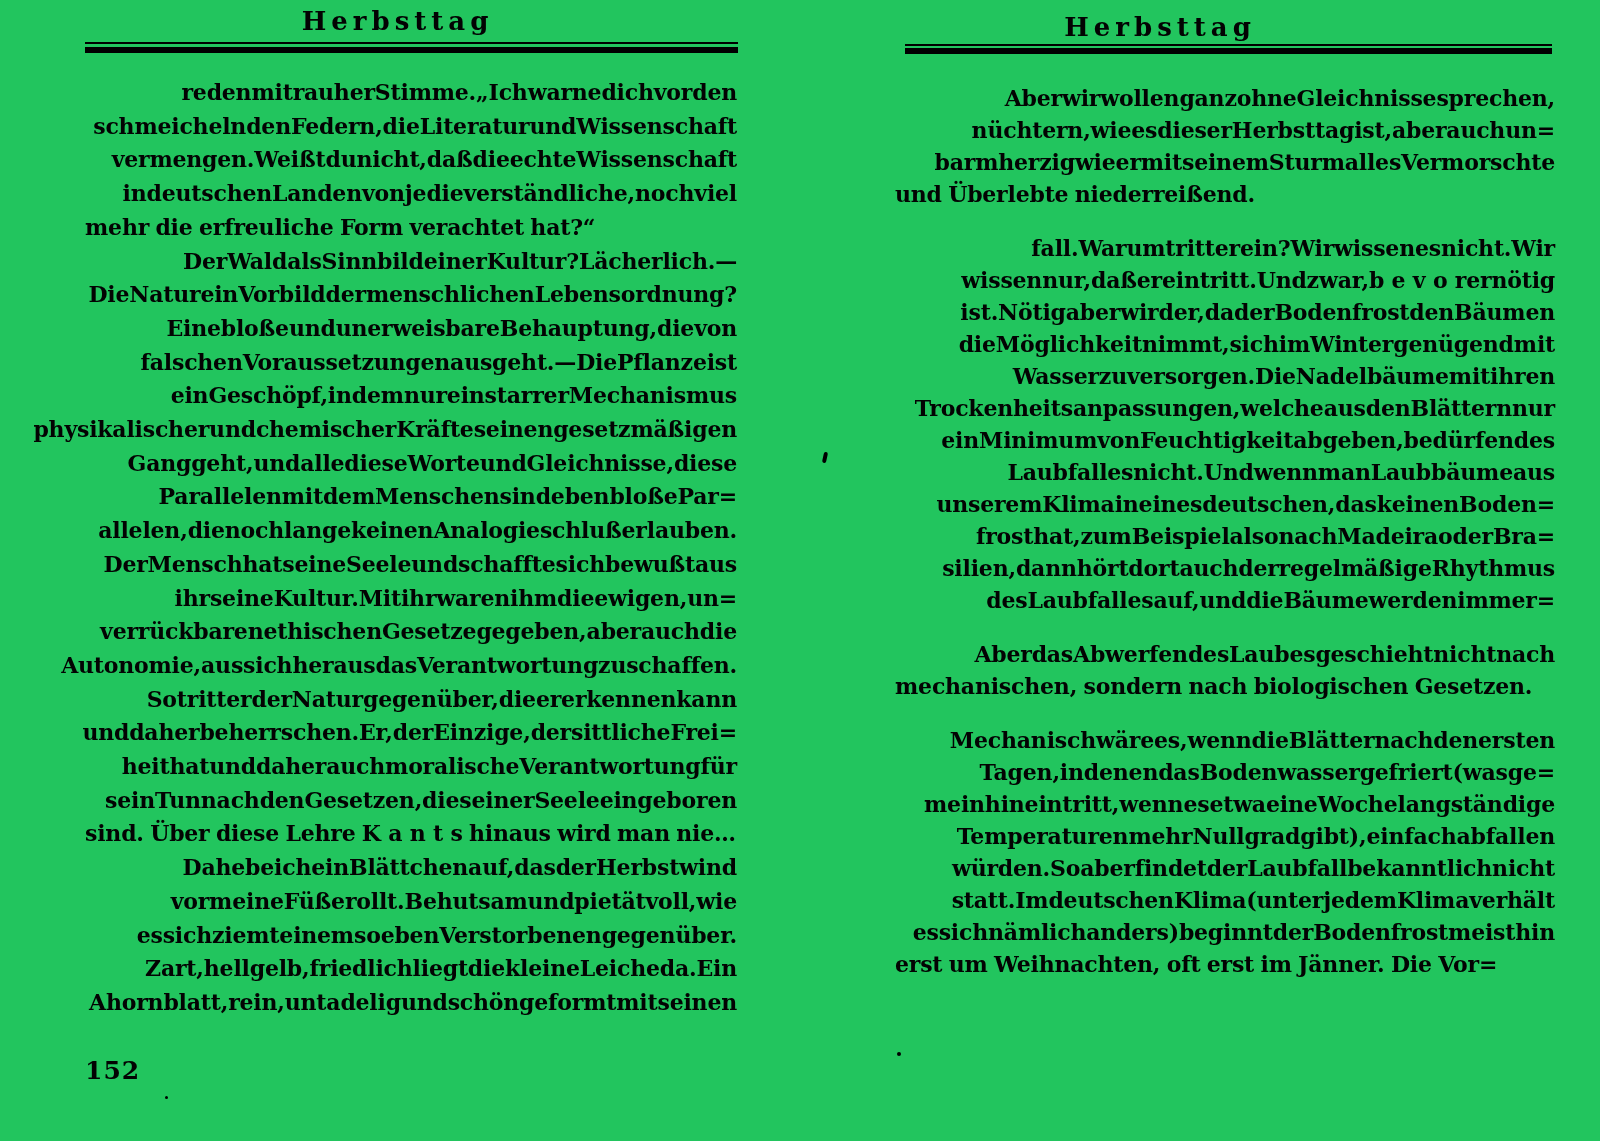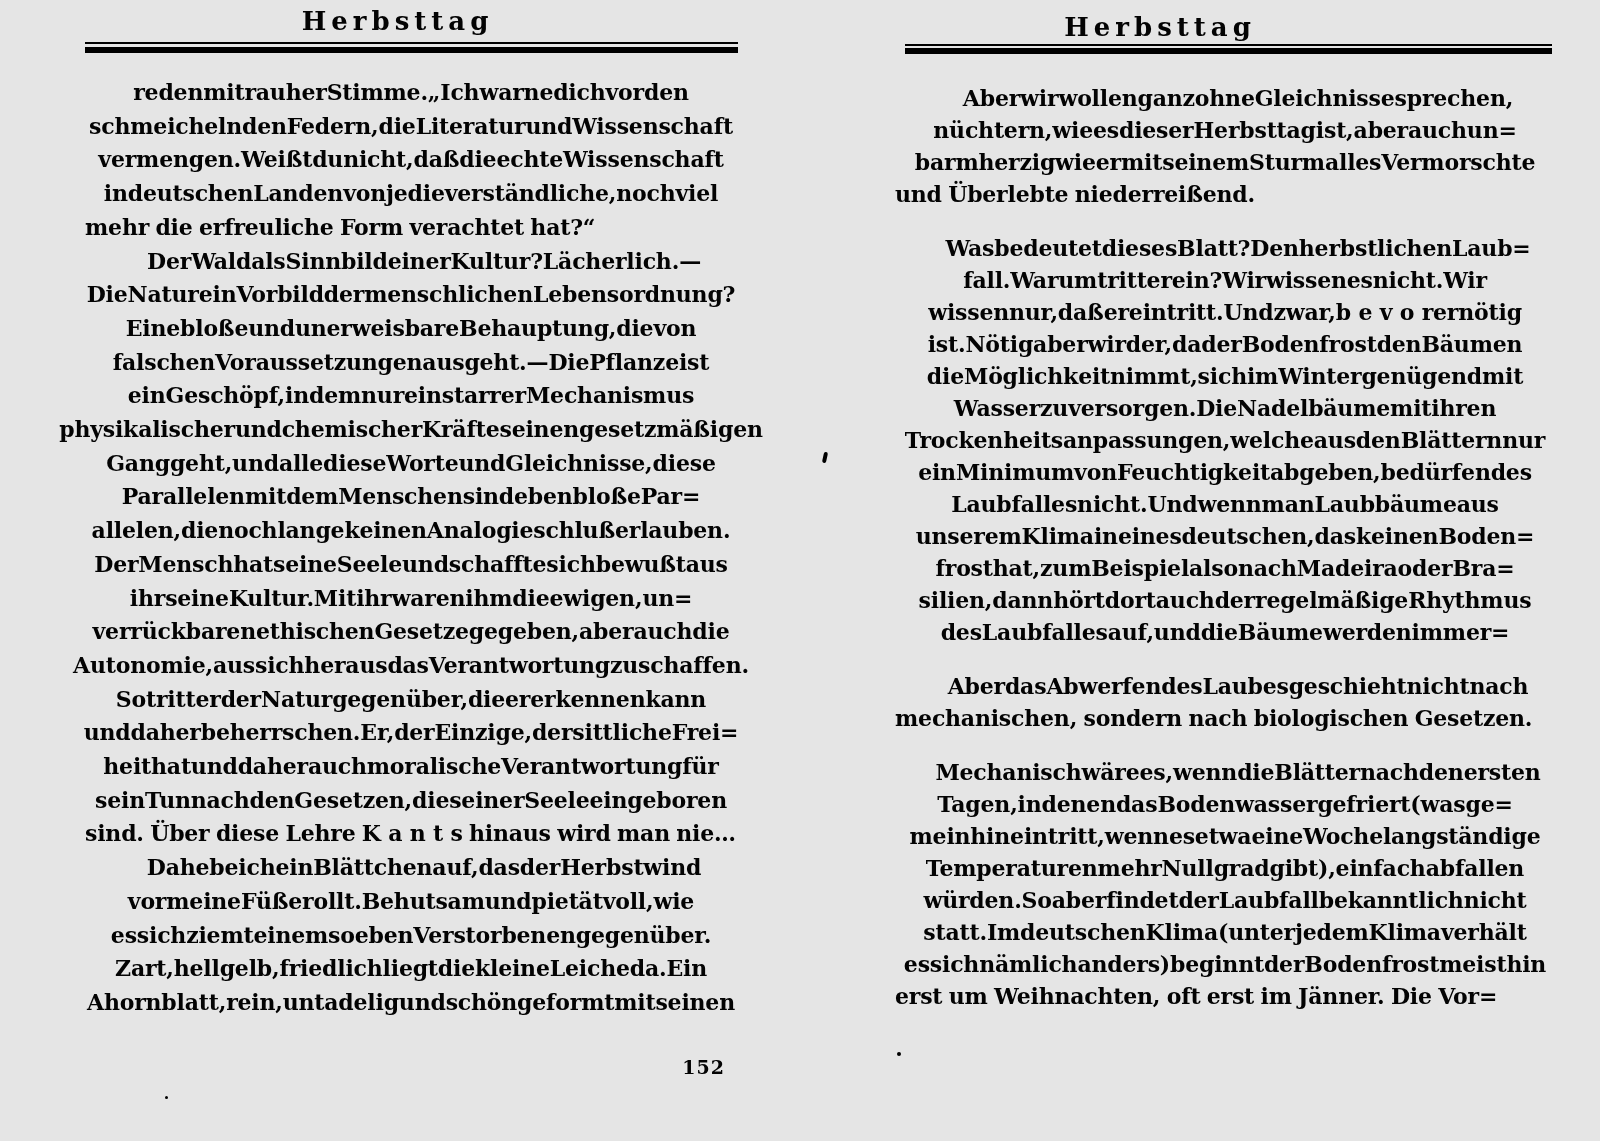--- a/index.html
+++ b/index.html
@@ -7,21 +7,21 @@
     padding: 0;
     width: 1600px;
     height: 1141px;
     background: #ffffff;
     overflow: hidden;
   }
   .scan {
     position: relative;
     width: 1600px;
     height: 1141px;
-    background: #e5e5e5;
+    background: #22c55e;
     color: #030303;
     font-family: "DejaVu Serif", "Liberation Serif", serif;
     font-weight: bold;
   }
   .page { position: absolute; top: 0; height: 1141px; }
   .page-left  { left: 85px;  width: 652px; }
   .page-right { left: 895px; width: 660px; }
 
   .running-head {
     position: absolute;
@@ -46,31 +46,31 @@
     font-size: 22px;
     letter-spacing: -0.2px;
   }
   .page-left  .textblock { top: 76px; line-height: 33.7px; }
   .page-right .textblock { top: 82px; line-height: 32px; }
 
   .page-right .paragraph + .paragraph { margin-top: 22px; }
 
   .line {
     display: flex;
-    justify-content: center;
+    justify-content: flex-end;
     white-space: nowrap;
     align-items: flex-start;
   }
   .line.last { justify-content: flex-start; column-gap: 0.29em; }
   .line.indent { padding-left: 26px; }
 
   .folio {
     position: absolute;
-    text-align: right;
-    font-size: 19px;
+    text-align: left;
+    font-size: 25px;
     letter-spacing: 1px;
   }
   .page-left  .folio { top: 1056px; left: 0; width: 640px; }
   .page-right .folio { top: 1062px; left: 0; width: 620px; }
 
   .speck { position: absolute; background: #000; }
   .speck-comma { left: 823px; top: 452px; width: 4px; height: 11px; border-radius: 2px; transform: rotate(12deg); }
   .speck-dot-a { left: 165px; top: 1096px; width: 3px; height: 3px; border-radius: 50%; }
   .speck-dot-b { left: 897px; top: 1052px; width: 4px; height: 4px; border-radius: 50%; }
 </style>
@@ -411,29 +411,20 @@
             <span>alles</span>
             <span>Vermorschte</span>
           </div>
           <div class="line last">
             <span>und</span>
             <span>Überlebte</span>
             <span>niederreißend.</span>
           </div>
         </div>
         <div class="paragraph">
-          <div class="line indent">
-            <span>Was</span>
-            <span>bedeutet</span>
-            <span>dieses</span>
-            <span>Blatt?</span>
-            <span>Den</span>
-            <span>herbstlichen</span>
-            <span>Laub=</span>
-          </div>
           <div class="line">
             <span>fall.</span>
             <span>Warum</span>
             <span>tritt</span>
             <span>er</span>
             <span>ein?</span>
             <span>Wir</span>
             <span>wissen</span>
             <span>es</span>
             <span>nicht.</span>

